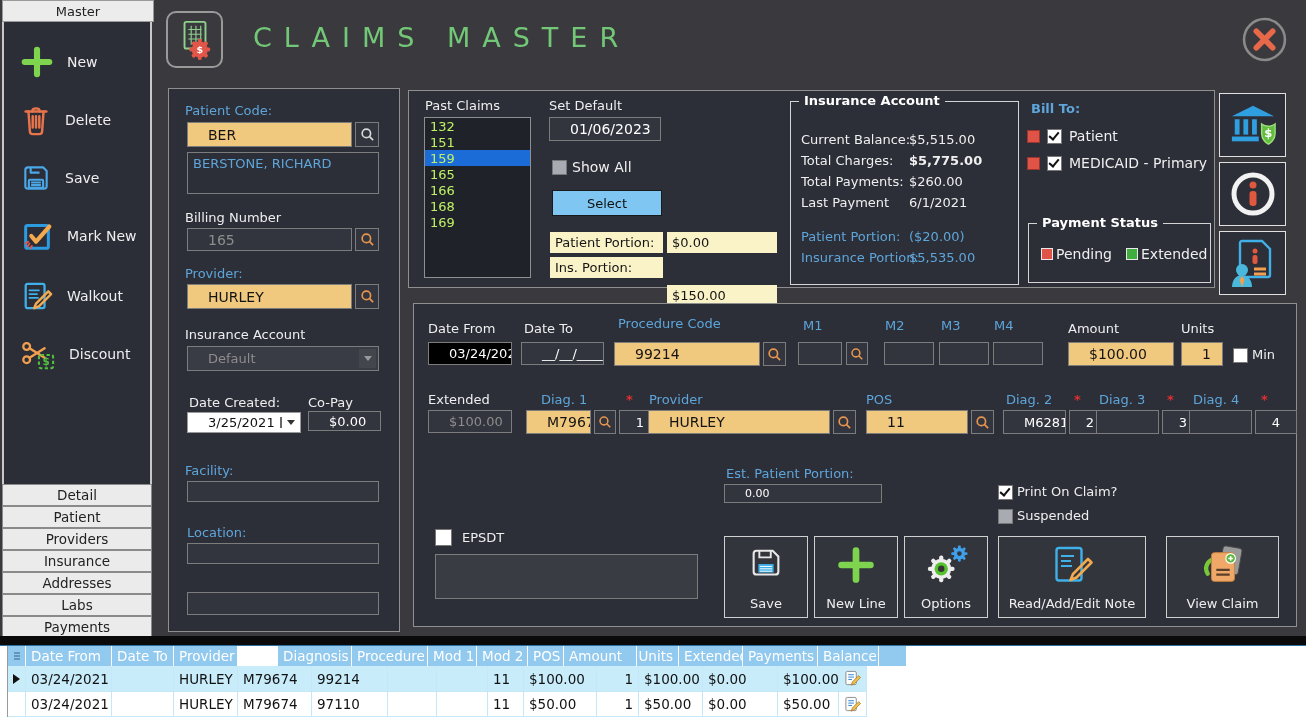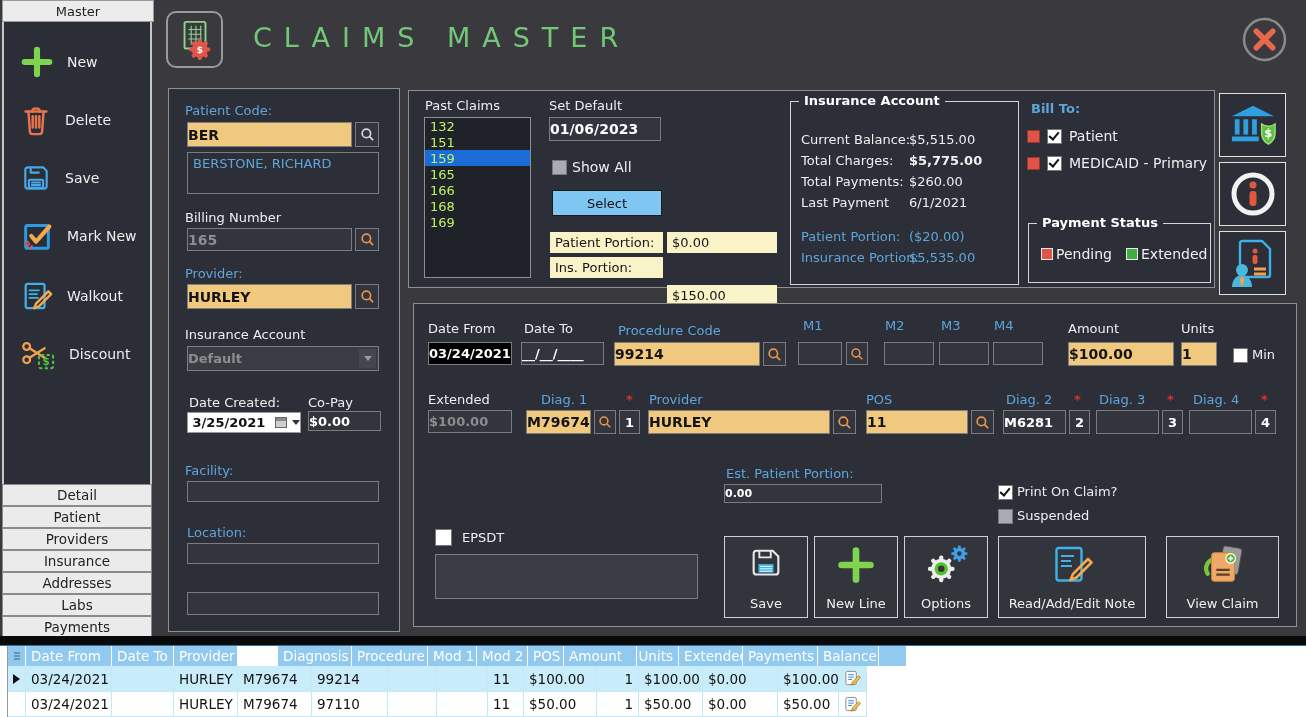--- a/index.html
+++ b/index.html
@@ -6,21 +6,21 @@
   .app{position:relative;width:1306px;height:717px;background:#3a3a3e;font-family:"DejaVu Sans",sans-serif;overflow:hidden;}
   .abs{position:absolute;}
   
   .panel{position:absolute;background:#2c2e38;border:1px solid #8f8f8f;box-sizing:border-box;}
   
   .bl{color:#5ea6da;font-size:13px;white-space:nowrap;}
   .wl{color:#efefef;font-size:13px;white-space:nowrap;}
   .ast{color:#e03030;font-size:13px;font-weight:bold;}
   
   .inp{position:absolute;background:#33353e;border:1px solid #7c7c7c;color:#fff;font-size:13px;
-       display:flex;align-items:center;padding:0 0;box-sizing:border-box;white-space:nowrap;overflow:hidden;font-weight:bold;}
+       display:flex;align-items:center;padding:0 20px;box-sizing:border-box;white-space:nowrap;overflow:hidden;}
   .tan{background:#f0c87e;color:#141414;font-size:14px;}
   .dis{color:#8d8d8d;}
   .blackbg{background:#000;}
   .whitebg{background:#fff;color:#111;}
   .sbtn{position:absolute;background:#33353e;border:1px solid #7c7c7c;display:flex;align-items:center;justify-content:center;box-sizing:border-box;cursor:pointer;}
   .ybox{position:absolute;background:#faf3c8;color:#141414;font-size:13px;display:flex;align-items:center;padding:0 5px;box-sizing:border-box;white-space:nowrap;}
   
   .cb{position:absolute;width:13px;height:13px;background:#fff;border:1px solid #777;box-sizing:content-box;}
   .cb.checked::after{content:"";position:absolute;left:3px;top:0px;width:4px;height:8px;
        border-right:2px solid #111;border-bottom:2px solid #111;transform:rotate(40deg);}
@@ -294,21 +294,21 @@
         <circle cx="12" cy="33" r="6" fill="#4ab8dc"></circle>
         <path d="M2 50c0-8 5-12 10-12s10 4 10 12z" fill="#4ab8dc"></path>
         <path d="M12 39l-2.5 4 2.5 7 2.5-7z" fill="#f2a050"></path>
       </svg>
   </div>
 
   <div class="panel" style="left:413px;top:303px;width:884px;height:324px;">
 
     <div class="abs wl" style="left:14px;top:17px;">Date From</div>
     <div class="abs wl" style="left:110px;top:17px;">Date To</div>
-    <div class="abs bl" style="left:204px;top:19px;">Procedure Code</div>
+    <div class="abs bl" style="left:204px;top:12px;">Procedure Code</div>
     <div class="abs bl" style="left:389px;top:14px;">M1</div>
     <div class="abs bl" style="left:471px;top:14px;">M2</div>
     <div class="abs bl" style="left:527px;top:14px;">M3</div>
     <div class="abs bl" style="left:580px;top:14px;">M4</div>
     <div class="abs wl" style="left:654px;top:17px;">Amount</div>
     <div class="abs wl" style="left:767px;top:17px;">Units</div>
 
     <div class="inp blackbg" style="left:14px;top:38px;width:84px;height:23px;">03/24/2021</div>
     <div class="inp" style="left:107px;top:38px;width:83px;height:23px;">__/__/____</div>
     <div class="inp tan" style="left:200px;top:38px;width:146px;height:24px;">99214</div>

